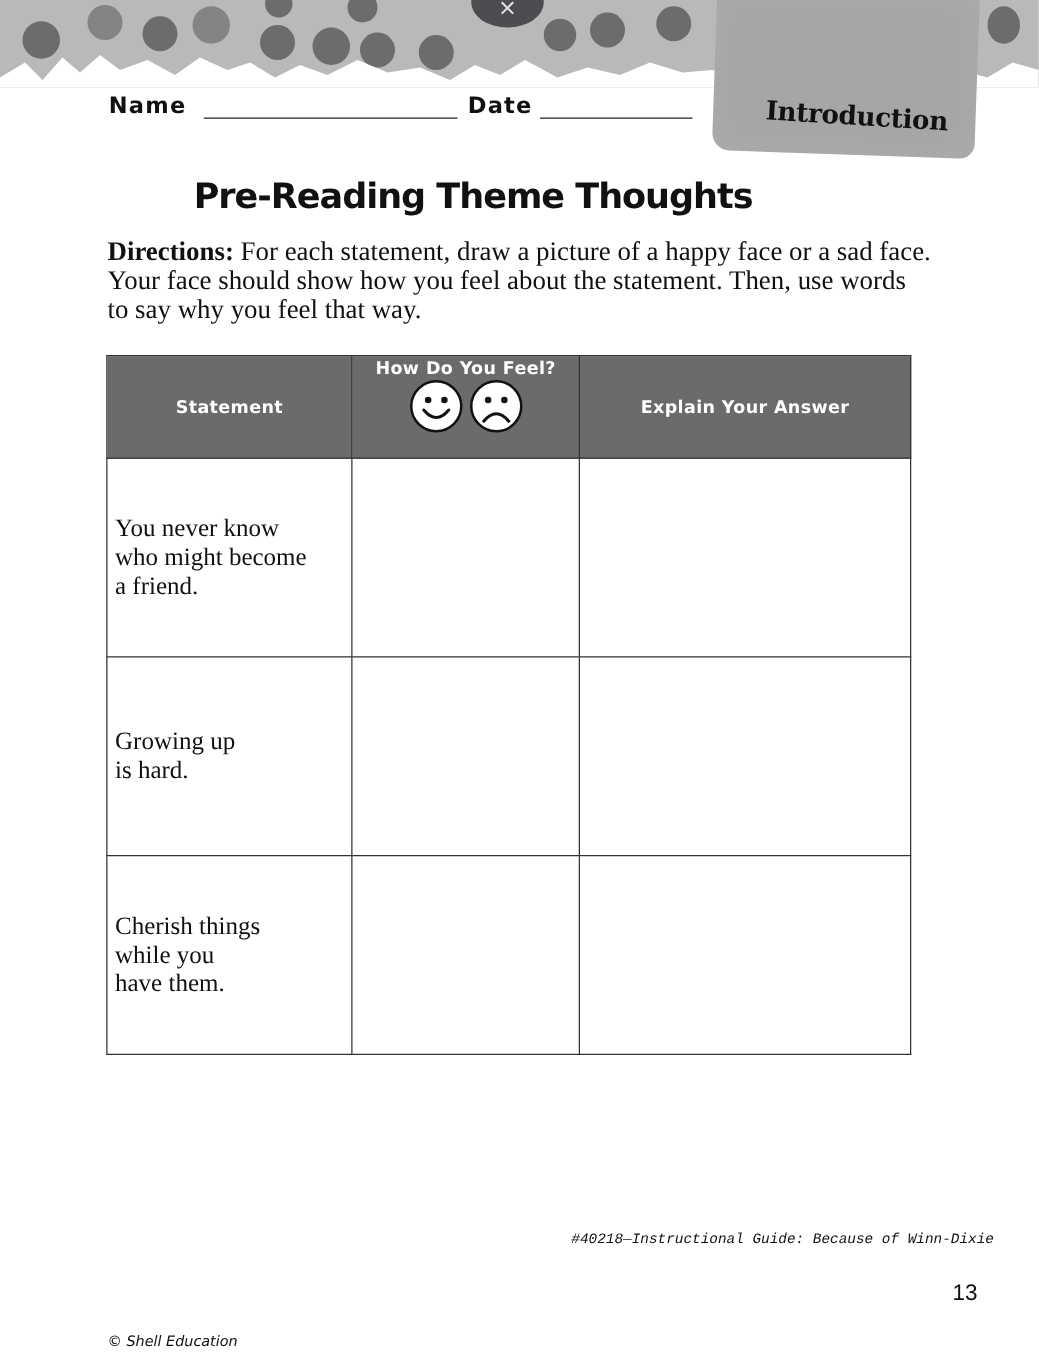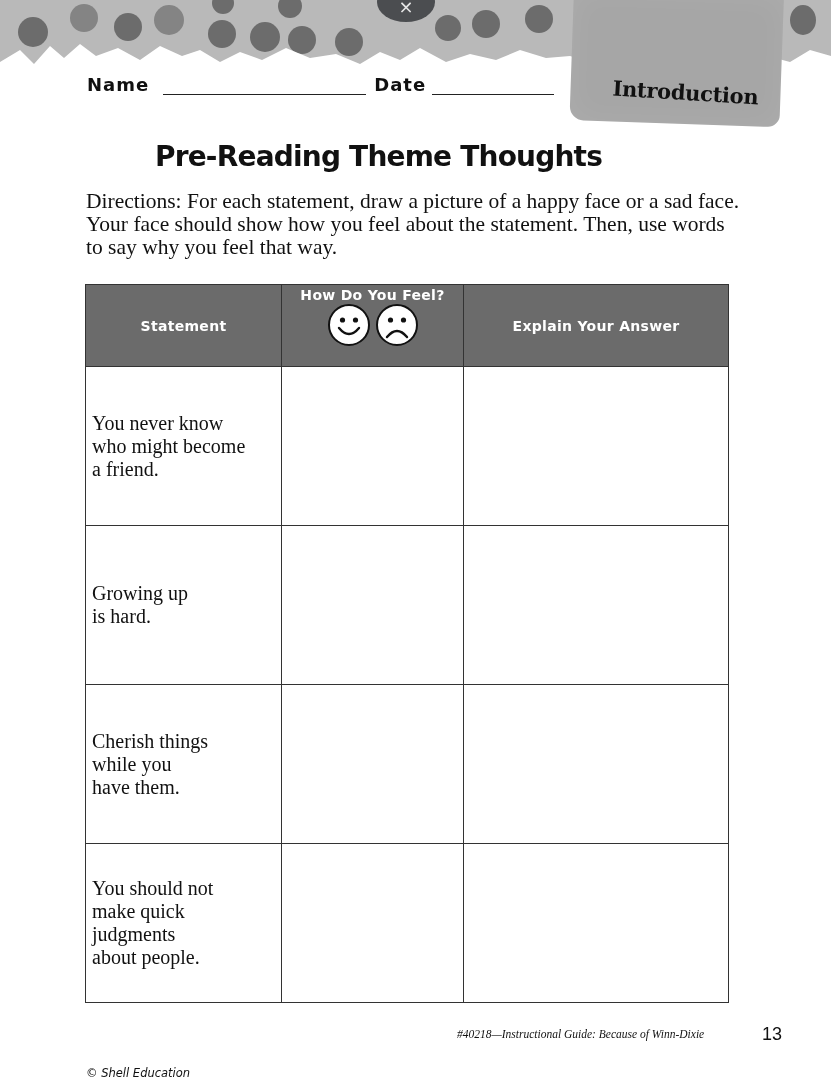--- a/index.html
+++ b/index.html
@@ -64,21 +64,21 @@
       position: absolute; left: 0; width: 757px; top: 140px;
       text-align: center;
       font-family: "DejaVu Sans", sans-serif; font-weight: bold; font-size: 28px;
       letter-spacing: -0.8px; color: #111;
     }
     .directions {
       position: absolute; left: 86px; top: 190px; width: 660px;
       font-family: "Liberation Serif", serif; font-size: 21.5px; line-height: 23px;
       color: #111;
     }
-    .directions b { font-weight: normal; }
+    .directions b { font-weight: bold; }
 
     
     .sheet-table {
       position: absolute; left: 85px; top: 284px;
       border-collapse: collapse; table-layout: fixed;
     }
     .sheet-table th, .sheet-table td {
       border: 1.5px solid #333; padding: 0;
     }
     .sheet-table th {
@@ -102,22 +102,22 @@
       padding-left: 6px; color: #111; white-space: pre-line;
     }
     .answer-cell { cursor: text; }
 
     
     .footer-left {
       position: absolute; left: 86px; top: 1066px;
       font-family: "DejaVu Sans", sans-serif; font-size: 11.5px; font-style: italic; color: #111;
     }
     .footer-right {
-      position: absolute; left: 457px; top: 1028px;
-      font-family: Liberation Serif, serif; font-size: 11.5px; font-style: italic; color: #111;
+      position: absolute; left: 457px; top: 985px;
+      font-family: Liberation Mono, monospace; font-size: 11.5px; font-style: italic; color: #111;
     }
     .page-number {
       position: absolute; left: 762px; top: 1024px;
       font-family: "Liberation Sans", sans-serif; font-size: 18px; color: #111;
     }
   </style>
 </head>
 <body>
 
 <div class="banner">
@@ -210,28 +210,18 @@
     </tr>
     <tr>
       <td>
           <div class="statement-text">Cherish things
 while you
 have them.</div>
         </td>
       <td class="answer-cell"></td>
       <td class="answer-cell"></td>
     </tr>
-    <tr>
-      <td>
-          <div class="statement-text">You should not
-make quick
-judgments
-about people.</div>
-        </td>
-      <td class="answer-cell"></td>
-      <td class="answer-cell"></td>
-    </tr>
   </tbody>
 </table>
 
 <div class="footer-left">© Shell Education</div>
 <div class="footer-right">#40218—Instructional Guide: Because of Winn-Dixie</div>
 <div class="page-number">13</div>
 
 </body></html>

